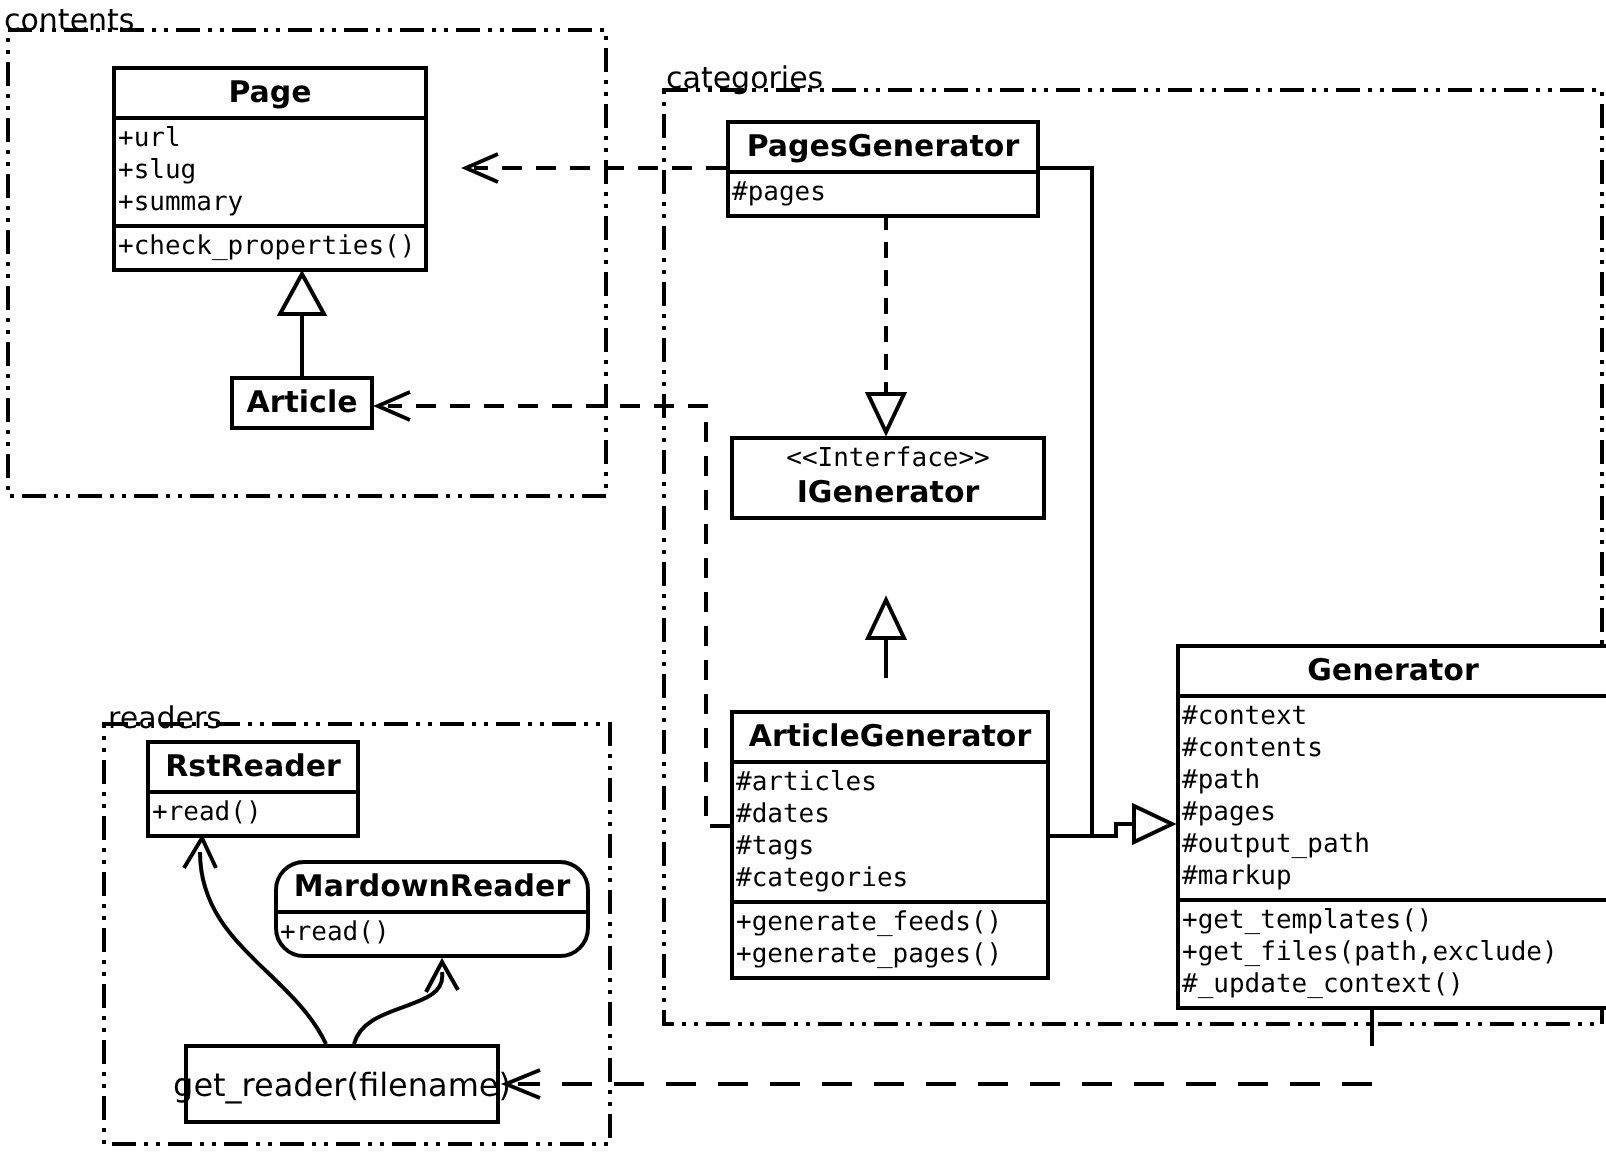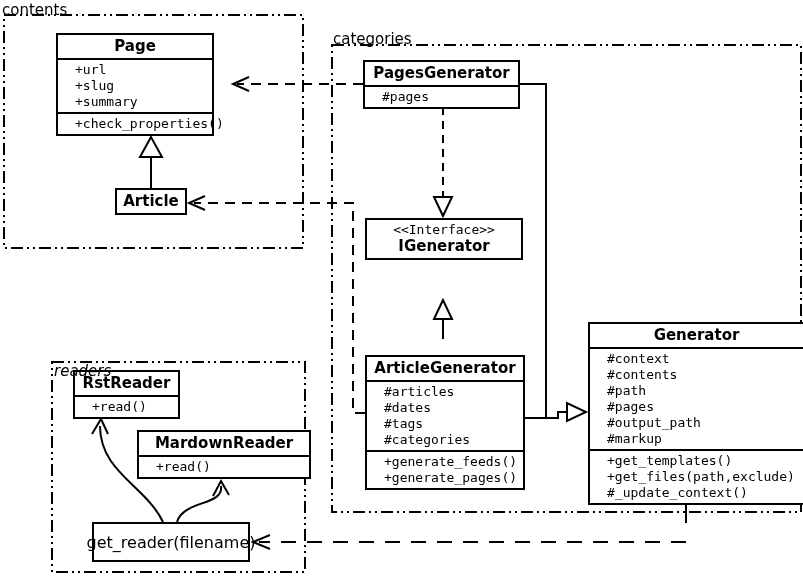--- a/index.html
+++ b/index.html
@@ -19,21 +19,21 @@
     background:#fff; z-index:2;
   }
   .cls-title {
     font:bold 15px "DejaVu Sans", sans-serif; line-height:19px;
     text-align:center; padding:2px 1px; white-space:nowrap;
   }
   .cls-stereotype {
     font:13px "DejaVu Sans Mono", monospace; line-height:15px;
     text-align:center; white-space:nowrap; padding-top:2px;
   }
-  .cls-sec { border-top:2px solid #000; padding:2px 17px; }
+  .cls-sec { border-top:2px solid #000; padding:2px 1px; }
   .member {
     font:13px "DejaVu Sans Mono", monospace; line-height:16px;
     white-space:nowrap;
   }
   .fn-box {
     position:absolute; box-sizing:border-box; border:2px solid #000;
     background:#fff; z-index:2; display:flex; align-items:center;
     justify-content:center; font:16px "DejaVu Sans", sans-serif;
     white-space:nowrap;
   }
@@ -92,21 +92,21 @@
     </g>
 
     <g>
       <path d="M 177,522 C 183,500 224,506 221,486" fill="none" stroke="#000" stroke-width="2"></path>
       <polyline points="213,496 221,481 229,495" fill="none" stroke="#000" stroke-width="2"></polyline>
     </g>
   </svg>
 
   <div class="pkg-label" style="left:2px; top:1px;">contents</div>
   <div class="pkg-label" style="left:333px; top:30px;">categories</div>
-  <div class="pkg-label" style="left:54px; top:362px;font-style:italic;">readers</div>
+  <div class="pkg-label" style="left:54px; top:350px;">readers</div>
 
   <div class="cls" style="left:56px; top:33px; width:158px;">
     <div class="cls-title">Page</div>
     <div class="cls-sec">
       <div class="member">+url</div>
       <div class="member">+slug</div>
       <div class="member">+summary</div>
     </div>
     <div class="cls-sec">
       <div class="member">+check_properties()</div>
@@ -162,21 +162,21 @@
     </div>
   </div>
 
   <div class="cls" style="left:73px; top:370px; width:107px;">
     <div class="cls-title">RstReader</div>
     <div class="cls-sec">
       <div class="member">+read()</div>
     </div>
   </div>
 
-  <div class="cls" style="left:137px; top:430px; width:174px;">
+  <div class="cls" style="left:137px; top:430px; width:158px;border-radius:15px;">
     <div class="cls-title">MardownReader</div>
     <div class="cls-sec">
       <div class="member">+read()</div>
     </div>
   </div>
 
   <div class="fn-box" style="left:92px; top:522px; width:158px; height:40px;">
     <span>get_reader(filename)</span>
   </div>
 

